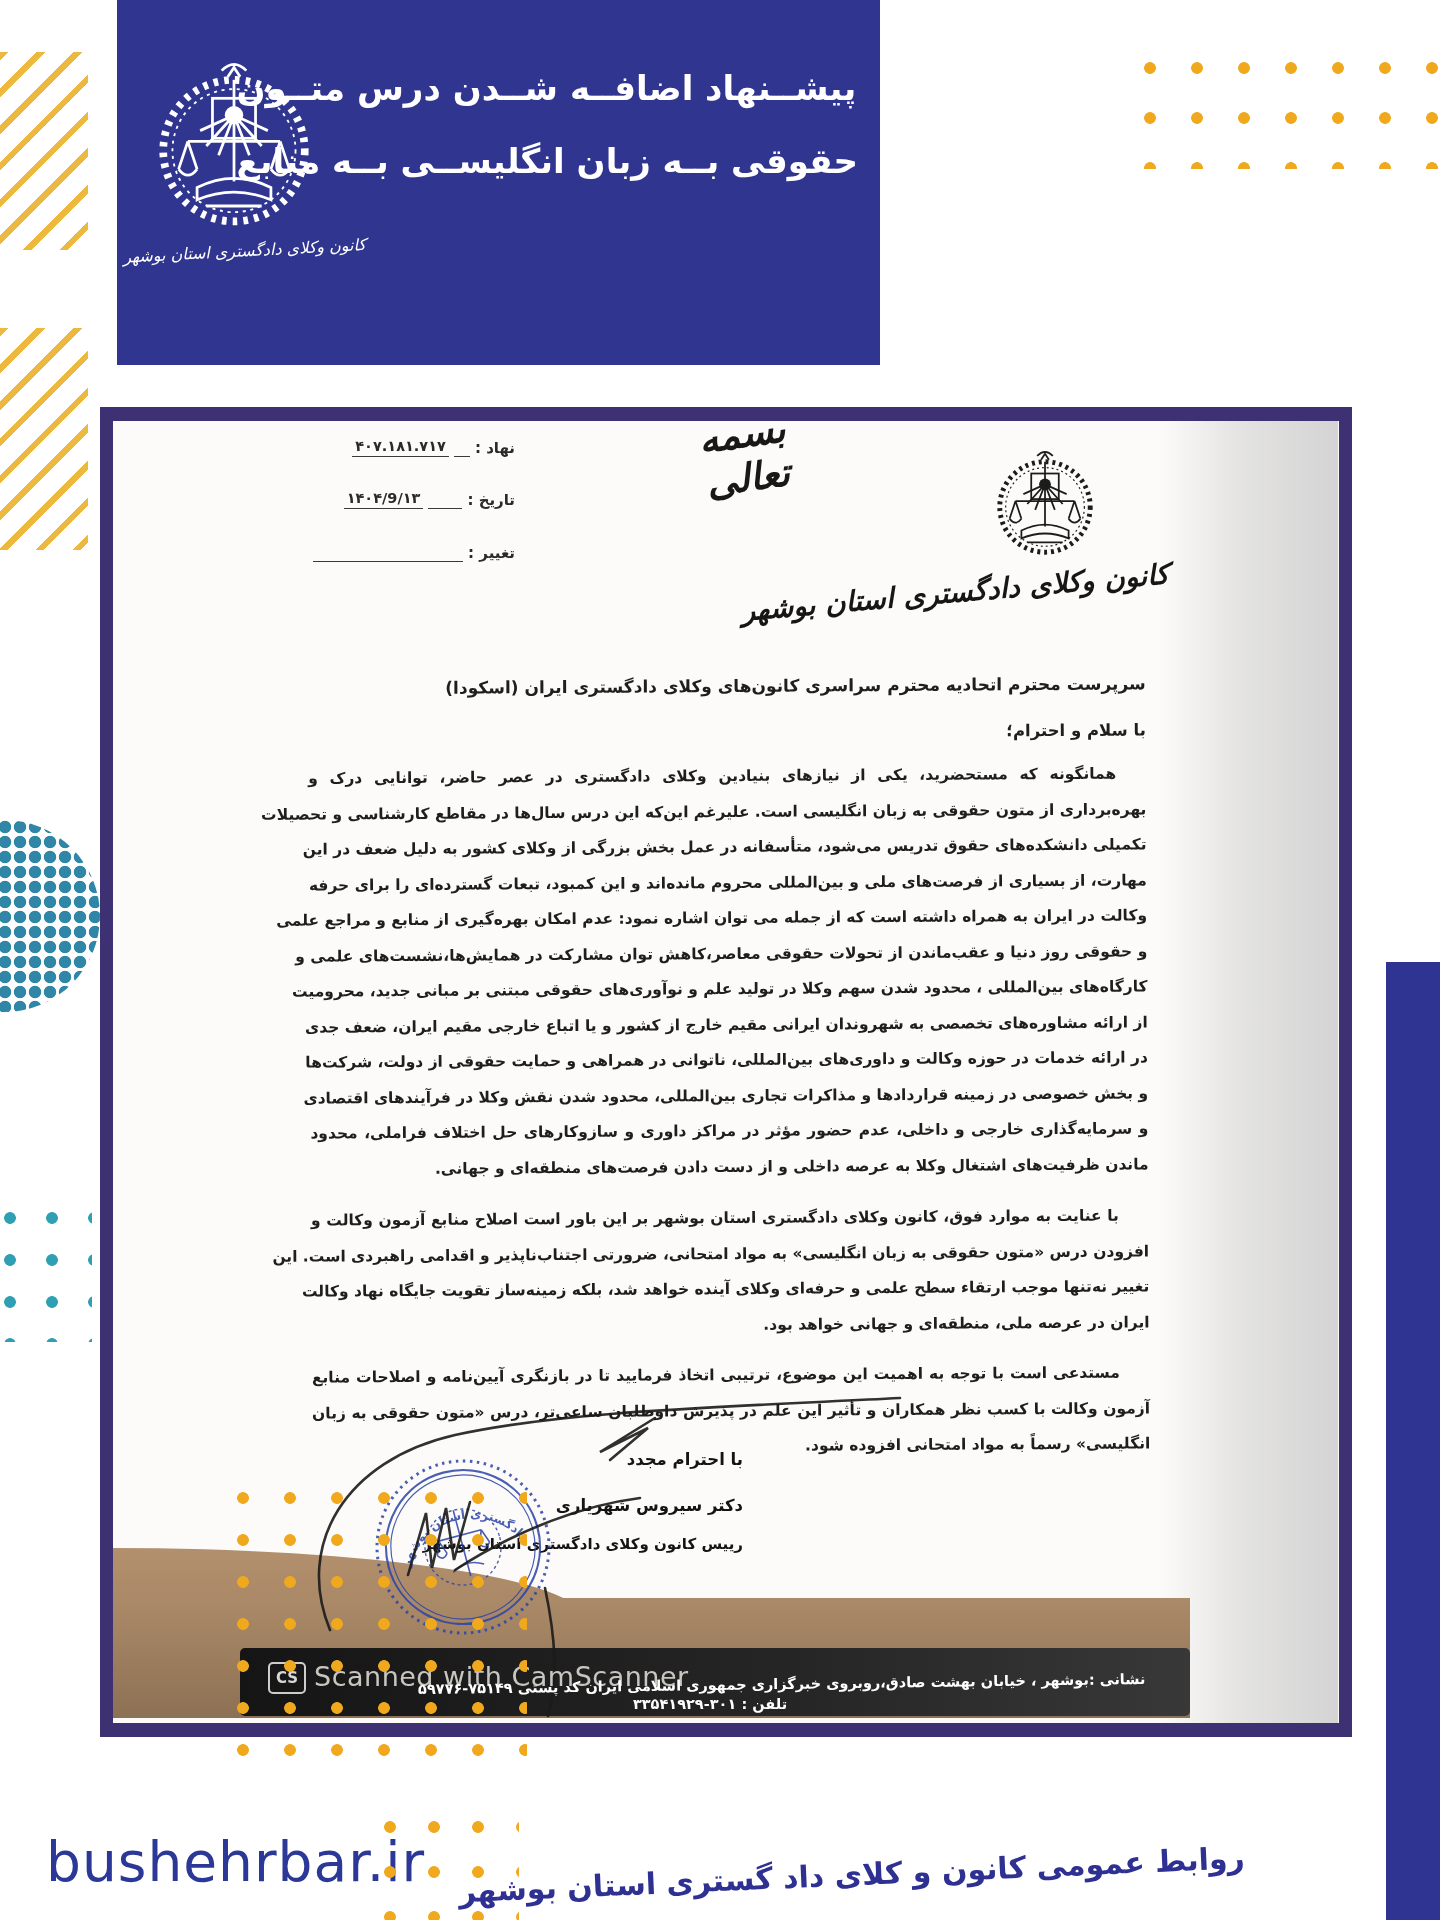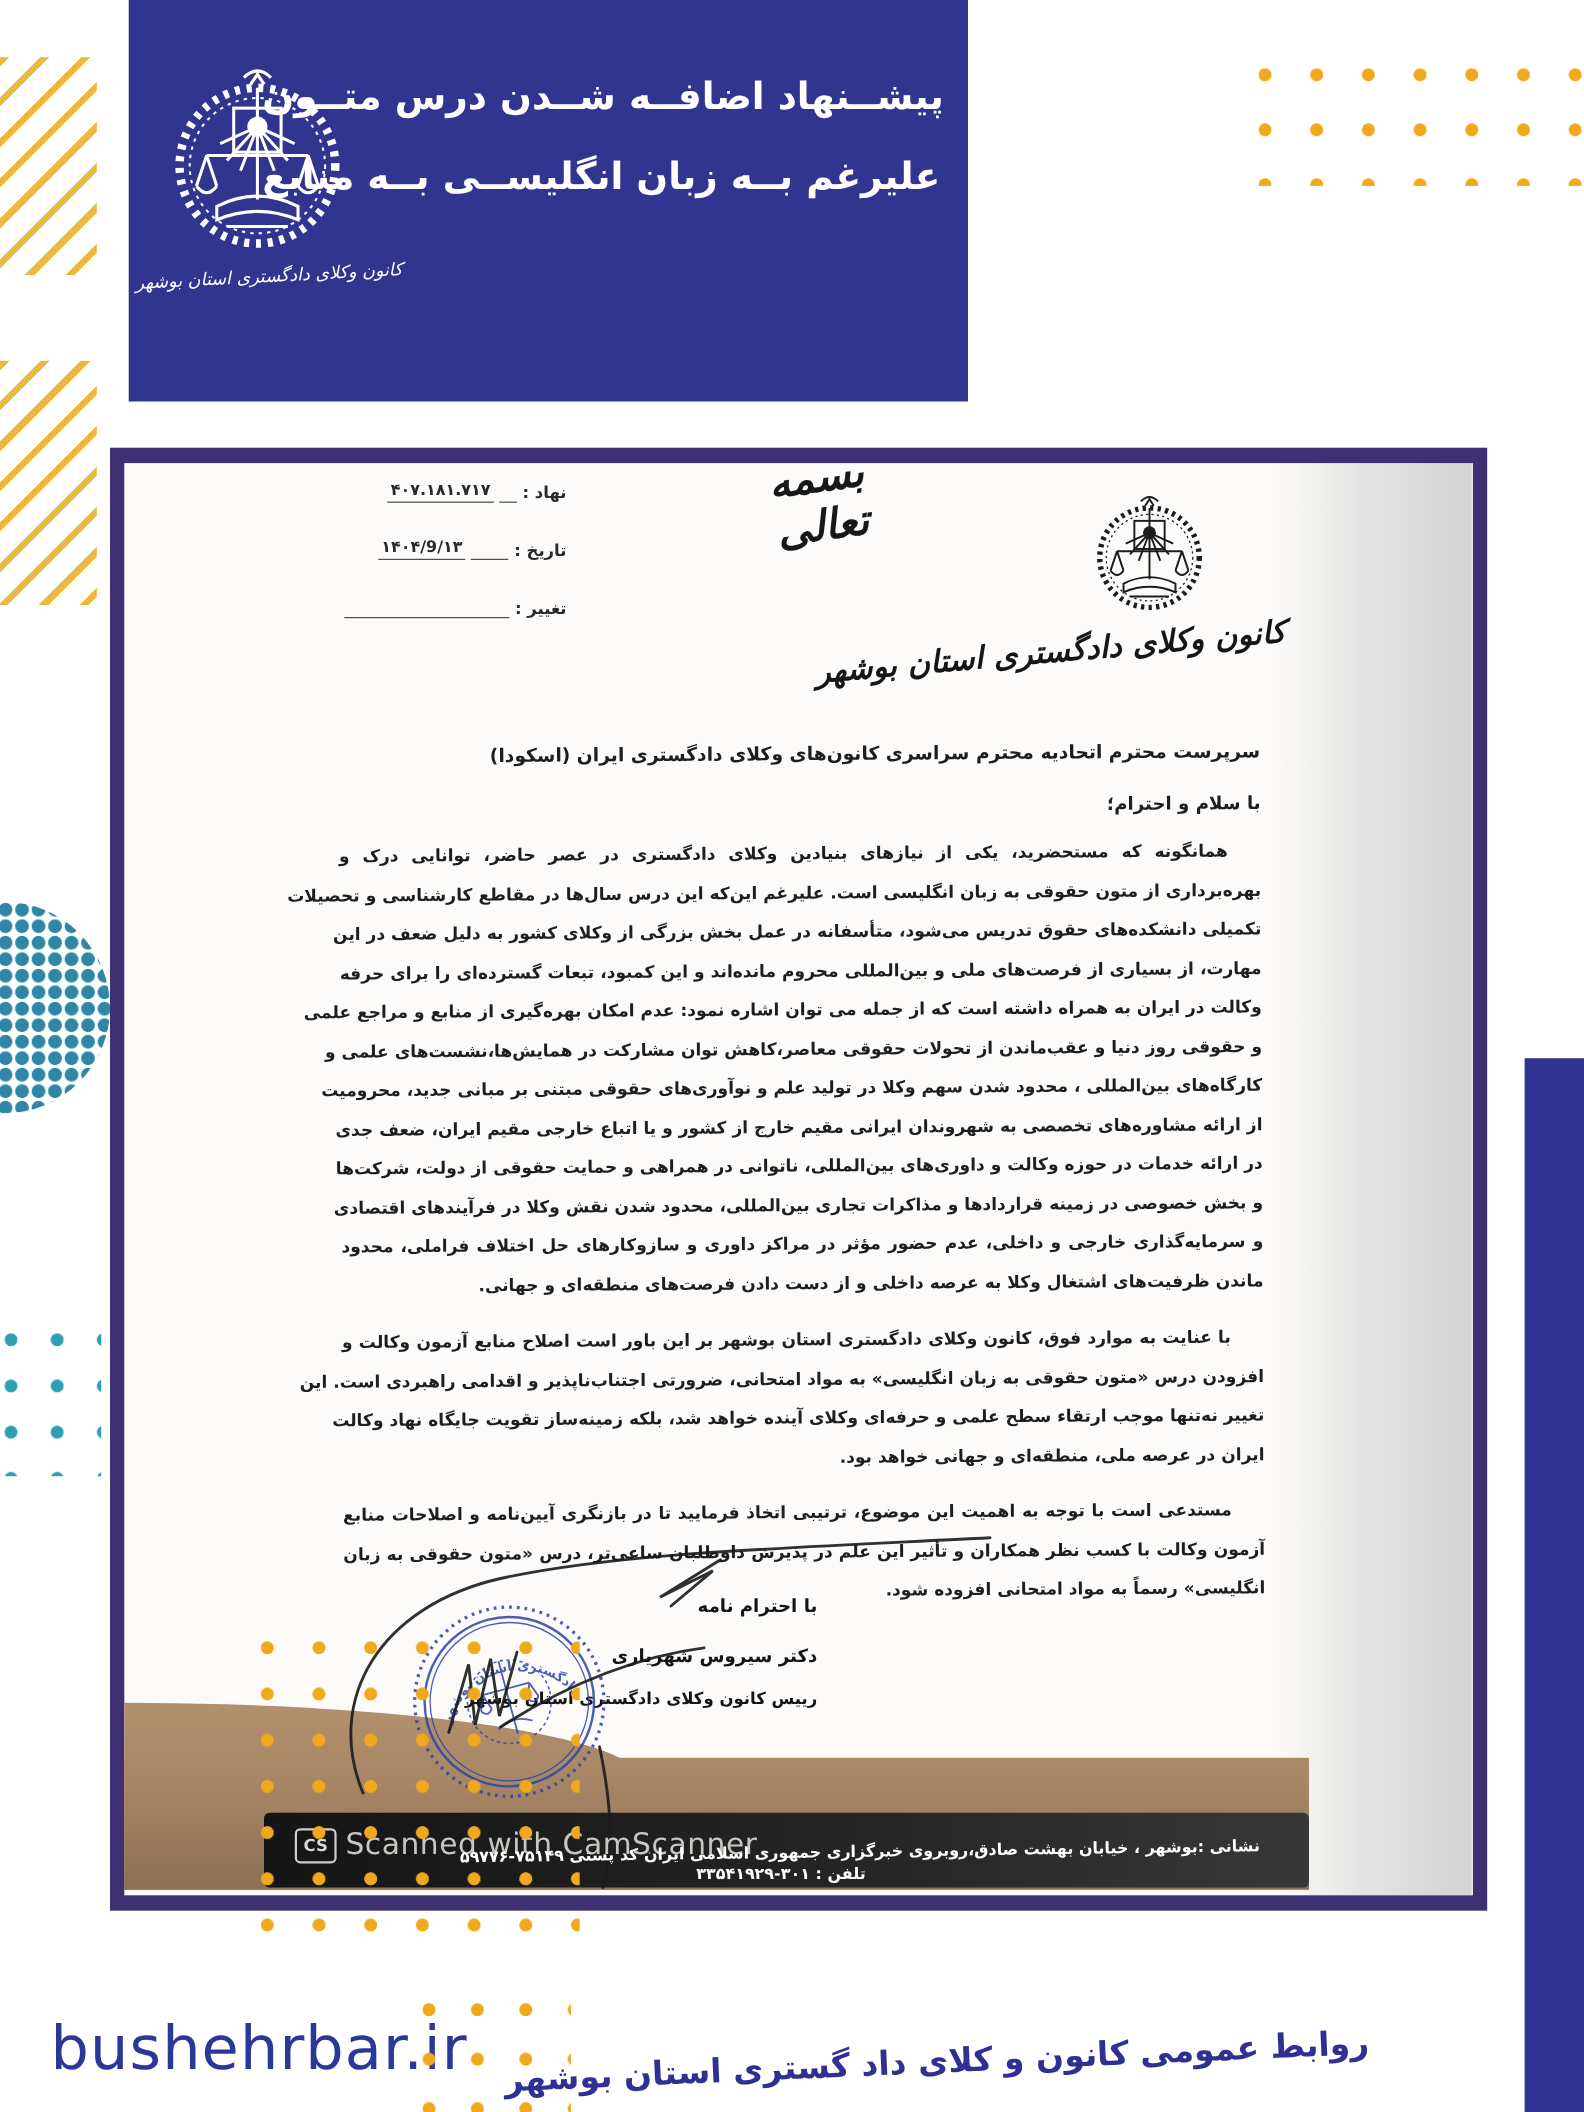--- a/index.html
+++ b/index.html
@@ -113,21 +113,21 @@
         <path d="M30 62 l-6 18 M30 62 l6 18 M24 80 q6 8 12 0"></path>
         <path d="M90 62 l-6 18 M90 62 l6 18 M84 80 q6 8 12 0"></path>
         <path d="M36 92 q24 -12 48 0 l0 8 q-24 -10 -48 0 z"></path>
         <line x1="42" y1="104" x2="78" y2="104"></line>
       </g>
     </svg>
   </div>
   <div class="banner-caption">کانون وکلای دادگستری استان بوشهر</div>
   <div class="banner-title">
     <div>پیشــنهاد اضافــه شــدن درس متــون</div>
-    <div>علیرغم بــه زبان انگلیســی بــه منابع</div>
+    <div>حقوقی بــه زبان انگلیســی بــه منابع</div>
   </div>
 </div>
 
 <div class="abs frame">
   <div class="page"></div>
 </div>
 <div class="abs gray-band"></div>
 
 <div class="abs hrow" style="right:925px;top:438px;">
   <span class="lab">نهاد :</span>
@@ -190,21 +190,21 @@
       <div class="p-line last">ایران در عرصه ملی، منطقه‌ای و جهانی خواهد بود.</div>
     </div>
   <div class="para p3">
       <div class="p-line first">مستدعی است با توجه به اهمیت این موضوع، ترتیبی اتخاذ فرمایید تا در بازنگری آیین‌نامه و اصلاحات منابع</div>
       <div class="p-line">آزمون وکالت با کسب نظر همکاران و تأثیر این علم در پذیرش داوطلبان ساعی‌تر، درس «متون حقوقی به زبان</div>
       <div class="p-line last">انگلیسی» رسماً به مواد امتحانی افزوده شود.</div>
     </div>
 </div>
 
 <div class="abs sig-block">
-  <div class="sig-closing">با احترام نامه</div>
+  <div class="sig-closing">با احترام مجدد</div>
   <div class="sig-name">دکتر سیروس شهریاری</div>
   <div class="sig-title">رییس کانون وکلای دادگستری استان بوشهر</div>
 </div>
 
 <div class="abs stamp">
   <svg width="190" height="190" viewBox="-95 -95 190 190">
     <defs>
         <path id="stampArc" d="M -62 18 A 65 65 0 0 1 62 18"></path>
       </defs>
     <g stroke="#2b44a6" fill="none">

